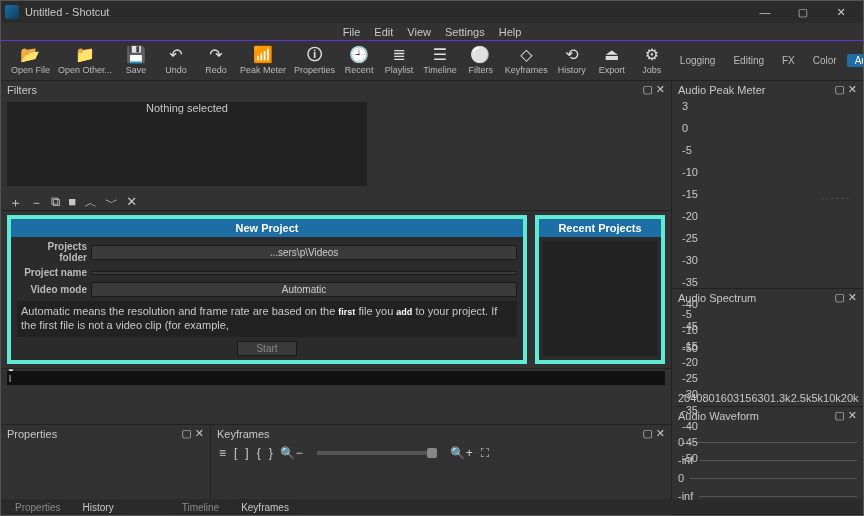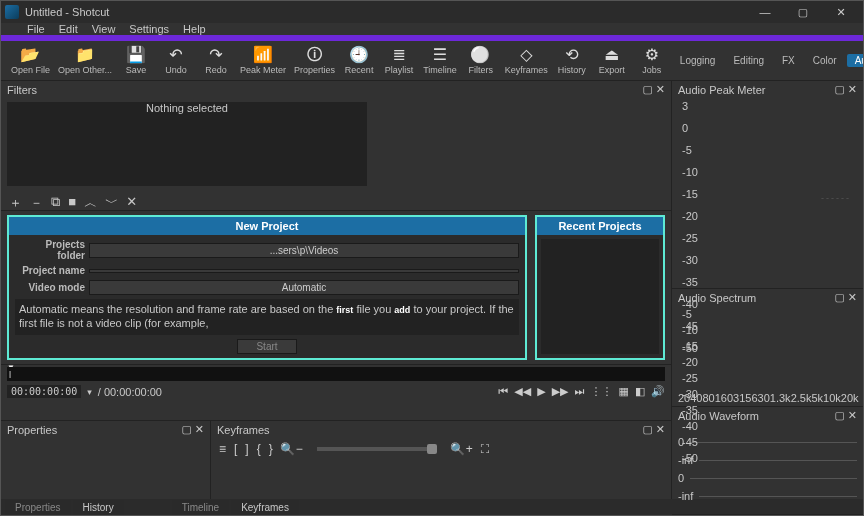--- a/index.html
+++ b/index.html
@@ -2,21 +2,21 @@
 <html><head>
 <meta charset="utf-8">
 <style>
   * { margin: 0; padding: 0; box-sizing: border-box; font-family: "Segoe UI", Arial, sans-serif; font-size: 11px; color: #c8c8c8; }
   body { background: #323232; width: 864px; height: 516px; overflow: hidden; border: 1px solid #555; }
   .titlebar { height: 22px; background: #2b2b2b; display: flex; align-items: center; padding: 0 4px; }
   .titlebar .app-icon { width: 14px; height: 14px; background: linear-gradient(135deg,#1c6ea4,#0b3d5c); border-radius: 2px; margin-right: 6px; }
   .titlebar .title { flex: 1; font-size: 11px; }
   .win-btns { display: flex; gap: 2px; }
   .win-btn { width: 36px; height: 20px; display: flex; align-items: center; justify-content: center; color: #ccc; }
-  .menubar { height: 18px; background: #323232; display: flex; align-items: center; padding: 0 20px; gap: 2px; border-bottom: 6px solid #6d28d9;}
+  .menubar { height: 18px; background: #323232; display: flex; align-items: center; padding: 0 20px; gap: 2px; border-bottom: 1px solid #6d28d9; justify-content: center;}
   .menu-item { padding: 1px 6px; font-size: 11px; }
   .toolbar { height: 40px; background: #323232; display: flex; align-items: center; padding: 0 6px; gap: 0; border-bottom: 1px solid #222;}
   .tb-btn { display: flex; flex-direction: column; align-items: center; justify-content: center; min-width: 40px; height: 38px; padding: 0 4px; gap: 0px; }
   .tb-btn .ico { font-size: 16px; line-height: 16px; color: #ddd; }
   .tb-btn .lbl { font-size: 9px; color: #bbb; white-space: nowrap; margin-top:2px; }
   .tb-spacer { flex: 1; }
   .right-tabs { display: flex; flex-direction: row; align-items: flex-end; gap: 2px; margin-right: 4px;}
   .right-tabs-row { display: flex; gap: 2px; }
   .rtab { padding: 1px 8px; font-size: 10px; color: #bbb; }
   .rtab.active { background: #1c6ea4; color: #fff; border-radius: 2px; }
@@ -25,21 +25,21 @@
   .right-col { flex: 1; display: flex; flex-direction: column; border-left: 1px solid #222; }
   .panel-title { display: flex; align-items: center; justify-content: space-between; padding: 2px 6px; font-size: 11px; background: #323232;}
   .panel-title .pbtns { display: flex; gap: 3px; font-size: 9px; color: #888;}
   .filters-zone { height: 130px; display: flex; flex-direction: column; border-bottom: 1px solid #222;}
   .filters-body { flex:1; display:flex; padding:4px 6px; gap:6px;}
   .nothing-box { width: 360px; height: 84px; background: #222; display: flex; align-items: flex-start; justify-content: center; font-size: 10px; color: #aaa;}
   .filter-btns { display: flex; gap: 8px; padding: 4px 8px; color: #888;}
   .filter-btns span { font-size: 13px; }
   .mid-row { flex:1; display:flex; }
   .project-area { flex:1; display:flex; gap:8px; padding:4px 6px 4px 6px;}
-  .np-card { width: 140px; background:#2b2b2b; border:2px solid #5eead4;}
+  .np-card { width: 140px; background:#2b2b2b; border:4px solid #5eead4;}
   .np-card.wide { flex:1;}
   .np-header { background:#1c6ea4; color:#fff; text-align:center; padding:3px 0; font-size:11px; font-weight:600;}
   .np-body { padding:4px 6px; }
   .np-row { display:flex; align-items:center; gap:4px; margin-bottom:4px;}
   .np-row label { width:70px; text-align:right; font-size:10px; color:#bbb;font-weight:bold;}
   .np-input { flex:1; background:#3a3a3a; border:1px solid #1a1a1a; padding:1px 4px; font-size:10px; color:#ccc; text-align:center;}
   .np-desc { font-size:9px; color:#bbb; background:#222; padding:4px; line-height:1.25; margin-top:2px;}
   .np-desc b { color:#fff; font-size:9px;}
   .np-start { display:block; margin:4px auto 0; width:60px; text-align:center; background:#3a3a3a; border:1px solid #1a1a1a; padding:1px 0; font-size:10px; color:#888;}
   .recent-body { height:115px; background:#222; margin:4px; }
@@ -231,36 +231,20 @@
           </div>
         </div>
 
         <div class="player-zone">
           <div style="position:relative;">
               <span style="position:absolute; left:6px; top:-2px; color:#eee; font-size:8px;">▼</span>
             </div>
           <div class="scrub">
               <span class="tick" style="left:2px; top:2px;">|</span>
             </div>
-          <div class="transport">
-            <span class="tc">00:00:00:00</span>
-            <span style="font-size:9px;">▾</span>
-            <span>/ 00:00:00:00</span>
-            <div class="tbtns" id="transport-btns">
-                <span>⏮</span>
-                <span>◀◀</span>
-                <span>▶</span>
-                <span>▶▶</span>
-                <span>⏭</span>
-                <span>⋮⋮</span>
-                <span>▦</span>
-                <span>◧</span>
-                <span>🔊</span>
-              </div>
-          </div>
         </div>
       </div>
     </div>
 
     <div class="lower">
       <div class="lower-left">
         <div class="panel-title">
           <span>Properties</span>
           <span class="pbtns">
               <span>▢</span>

